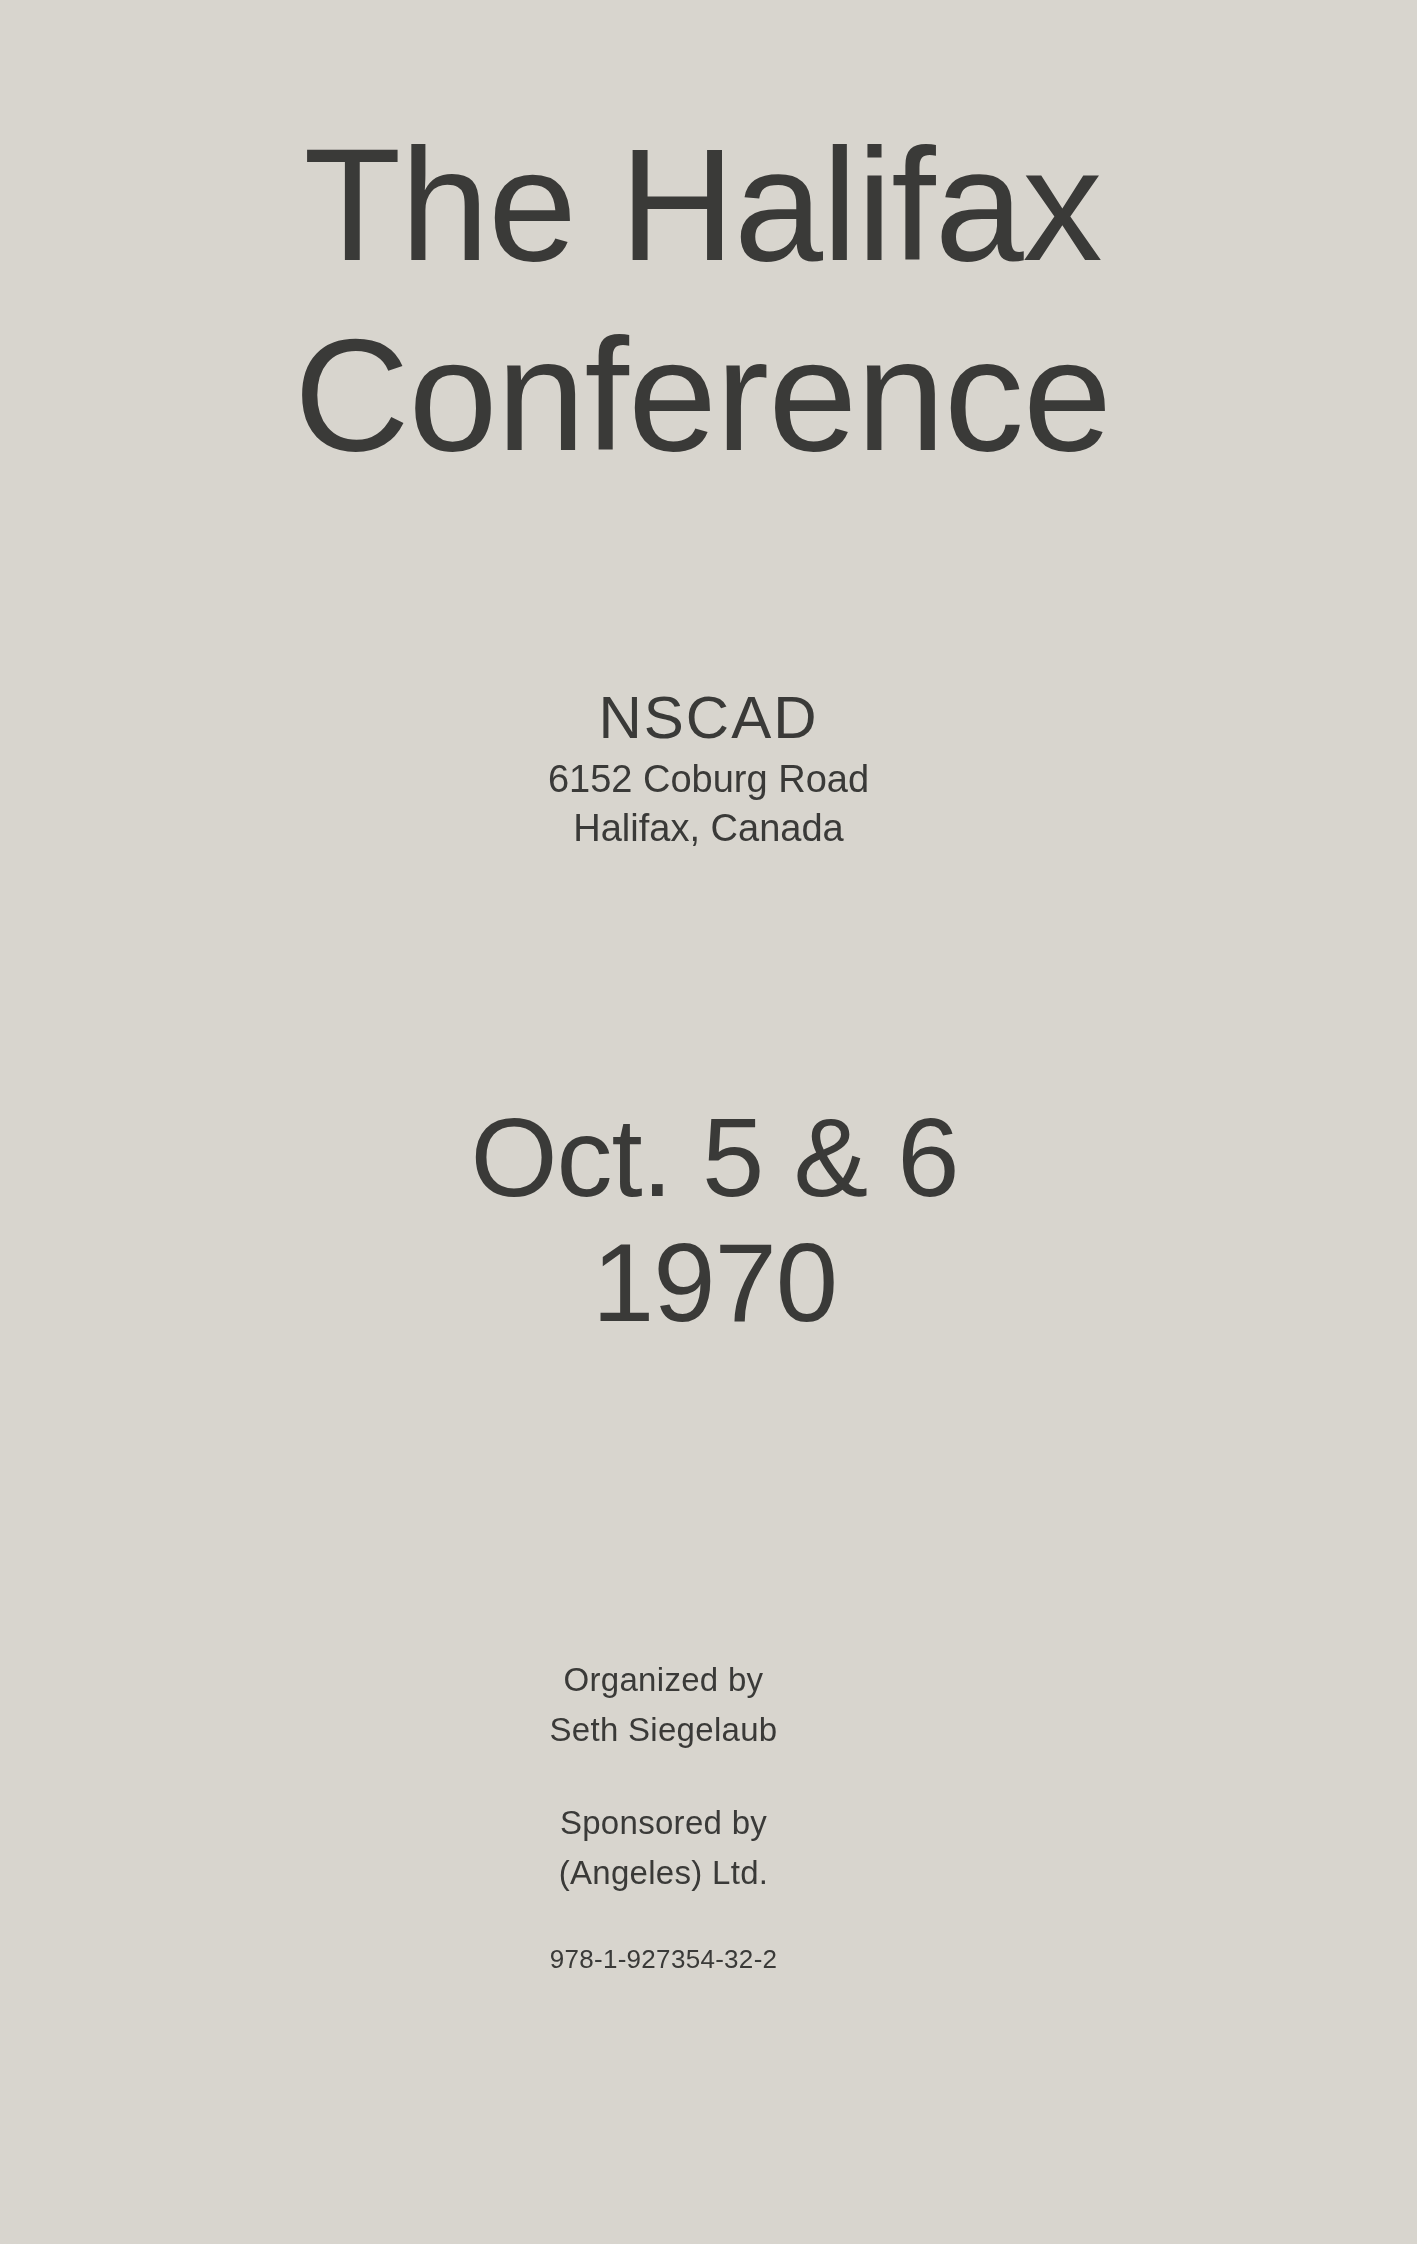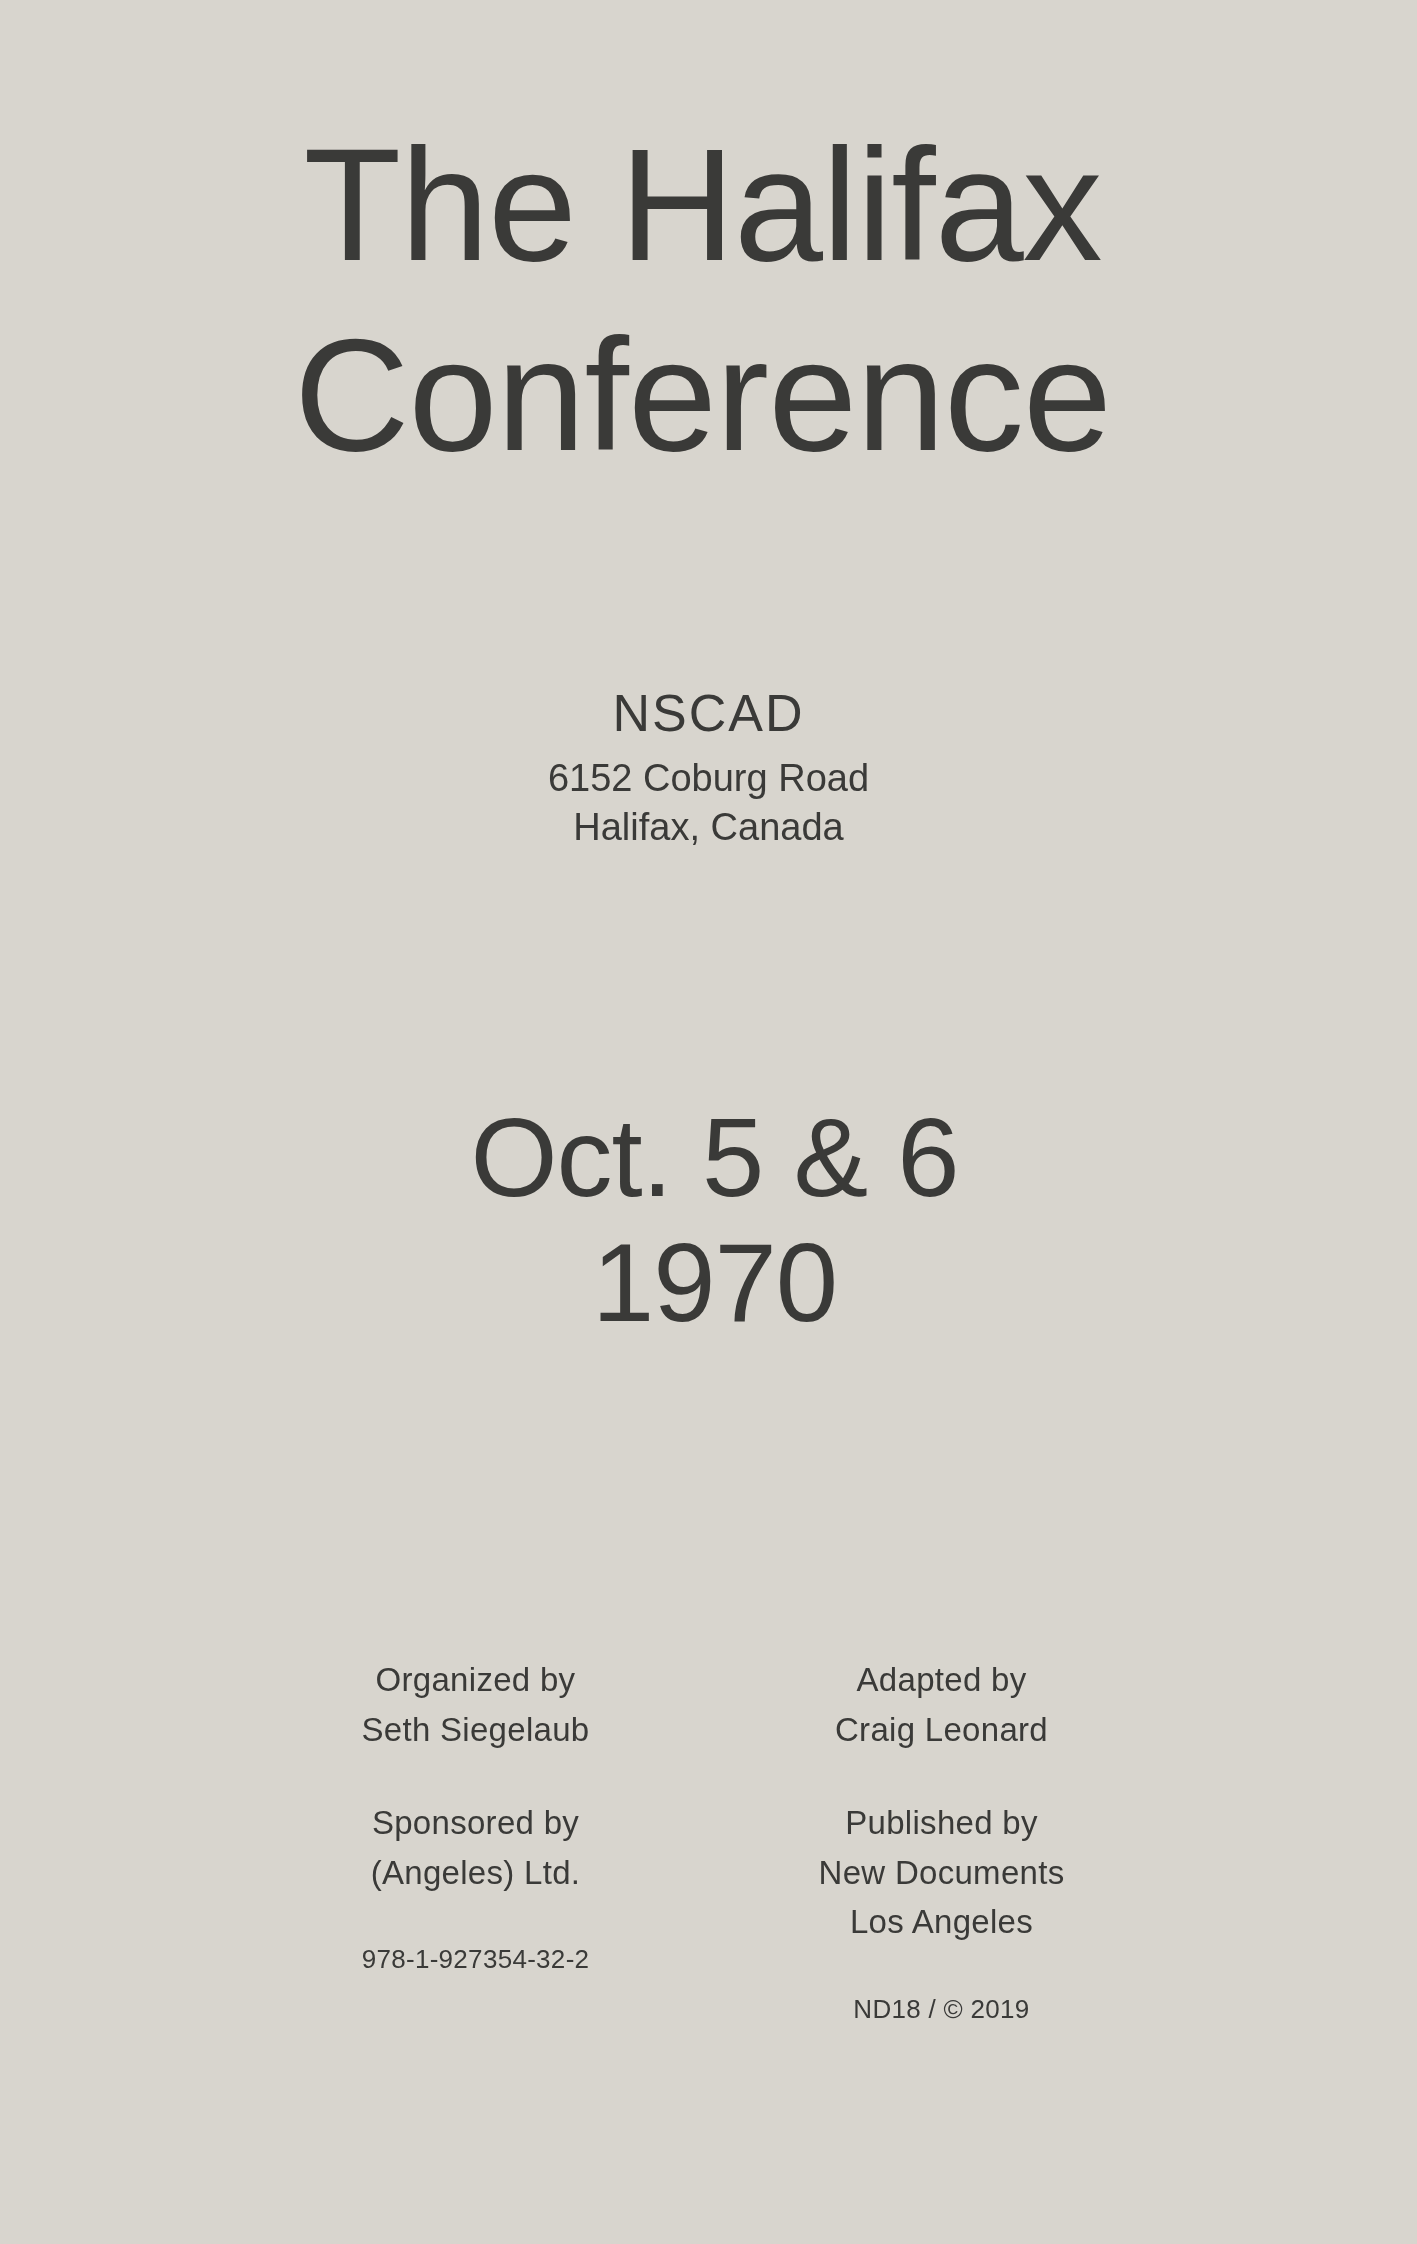--- a/index.html
+++ b/index.html
@@ -45,24 +45,24 @@
 
   
   .venue-block {
     position: absolute;
     top: 685px;
     left: 0;
     right: 0;
     text-align: center;
   }
   .venue-name {
-    font-size: 52px;
+    font-size: 60px;
     line-height: 1.1;
     letter-spacing: 2px;
-    margin: 0 0 12px 0;
+    margin: 0 0 4px 0;
   }
   .venue-line {
     font-size: 38px;
     line-height: 1.28;
     margin: 0;
   }
 
   
   .date-block {
     position: absolute;
@@ -143,30 +143,16 @@
       </div>
       <div class="credit-group">
         <p class="credit-line">Sponsored by</p>
         <p class="credit-line">(Angeles) Ltd.</p>
       </div>
       <div class="credit-group last">
         <p class="id-line">978-1-927354-32-2</p>
       </div>
     </div>
 
-    <div class="credits-col right">
-      <div class="credit-group">
-        <p class="credit-line">Adapted by</p>
-        <p class="credit-line">Craig Leonard</p>
-      </div>
-      <div class="credit-group">
-        <p class="credit-line">Published by</p>
-        <p class="credit-line">New Documents</p>
-        <p class="credit-line">Los Angeles</p>
-      </div>
-      <div class="credit-group last">
-        <p class="id-line">ND18 / © 2019</p>
-      </div>
-    </div>
 
   </div>
 
 </div>
 
 </body></html>

